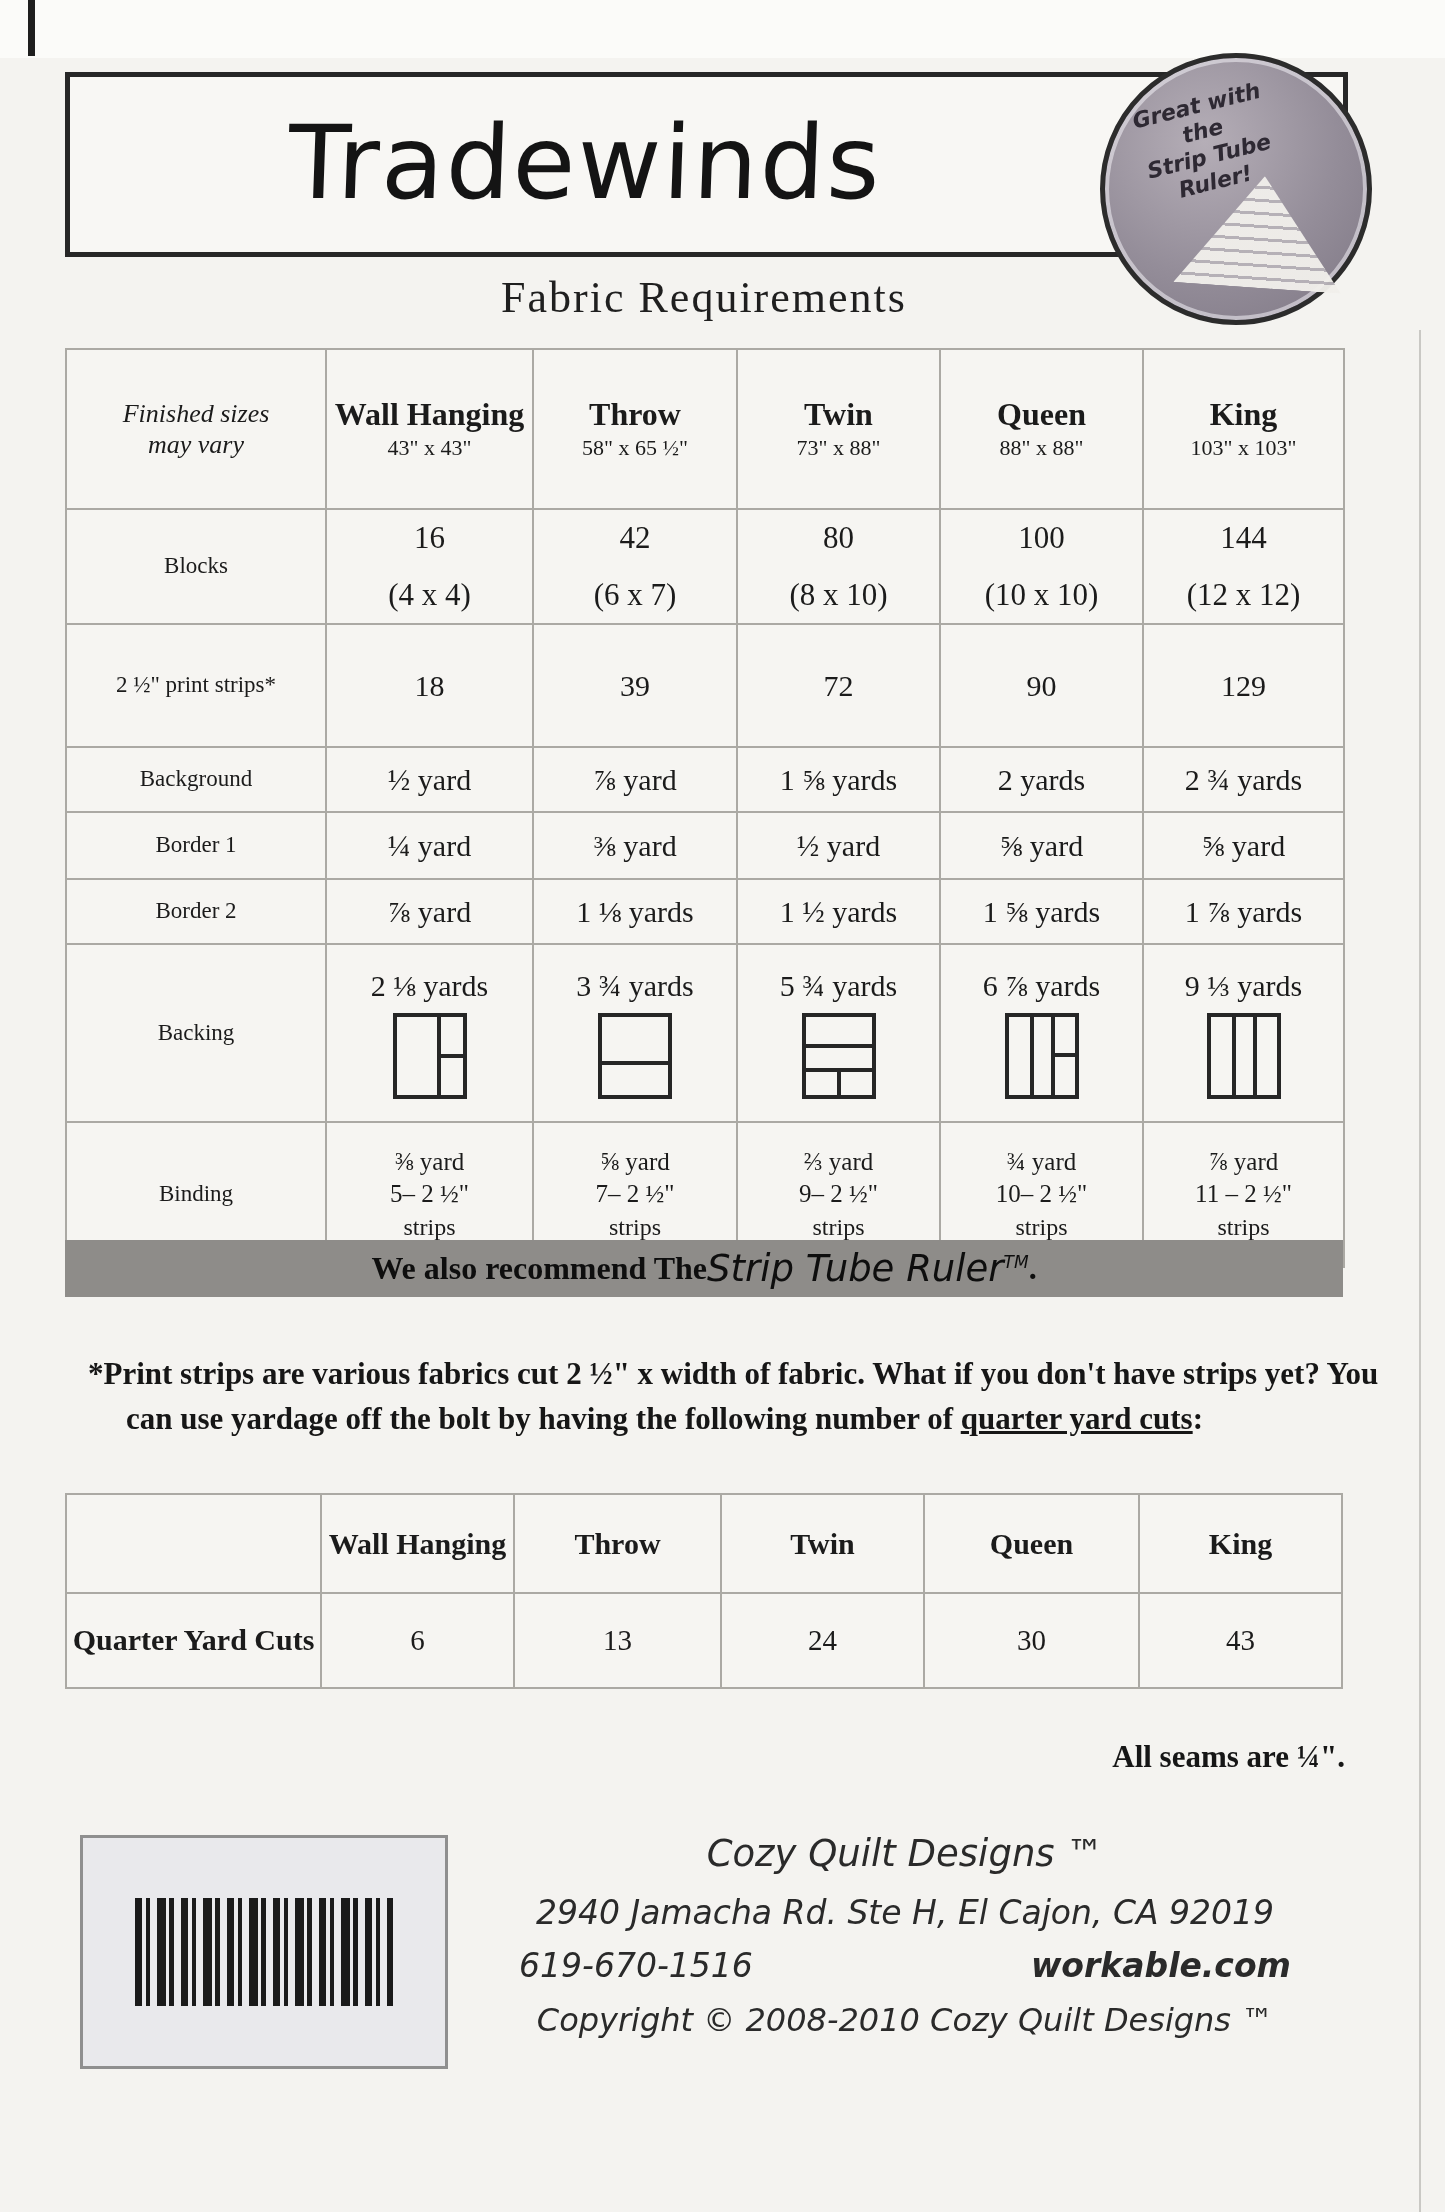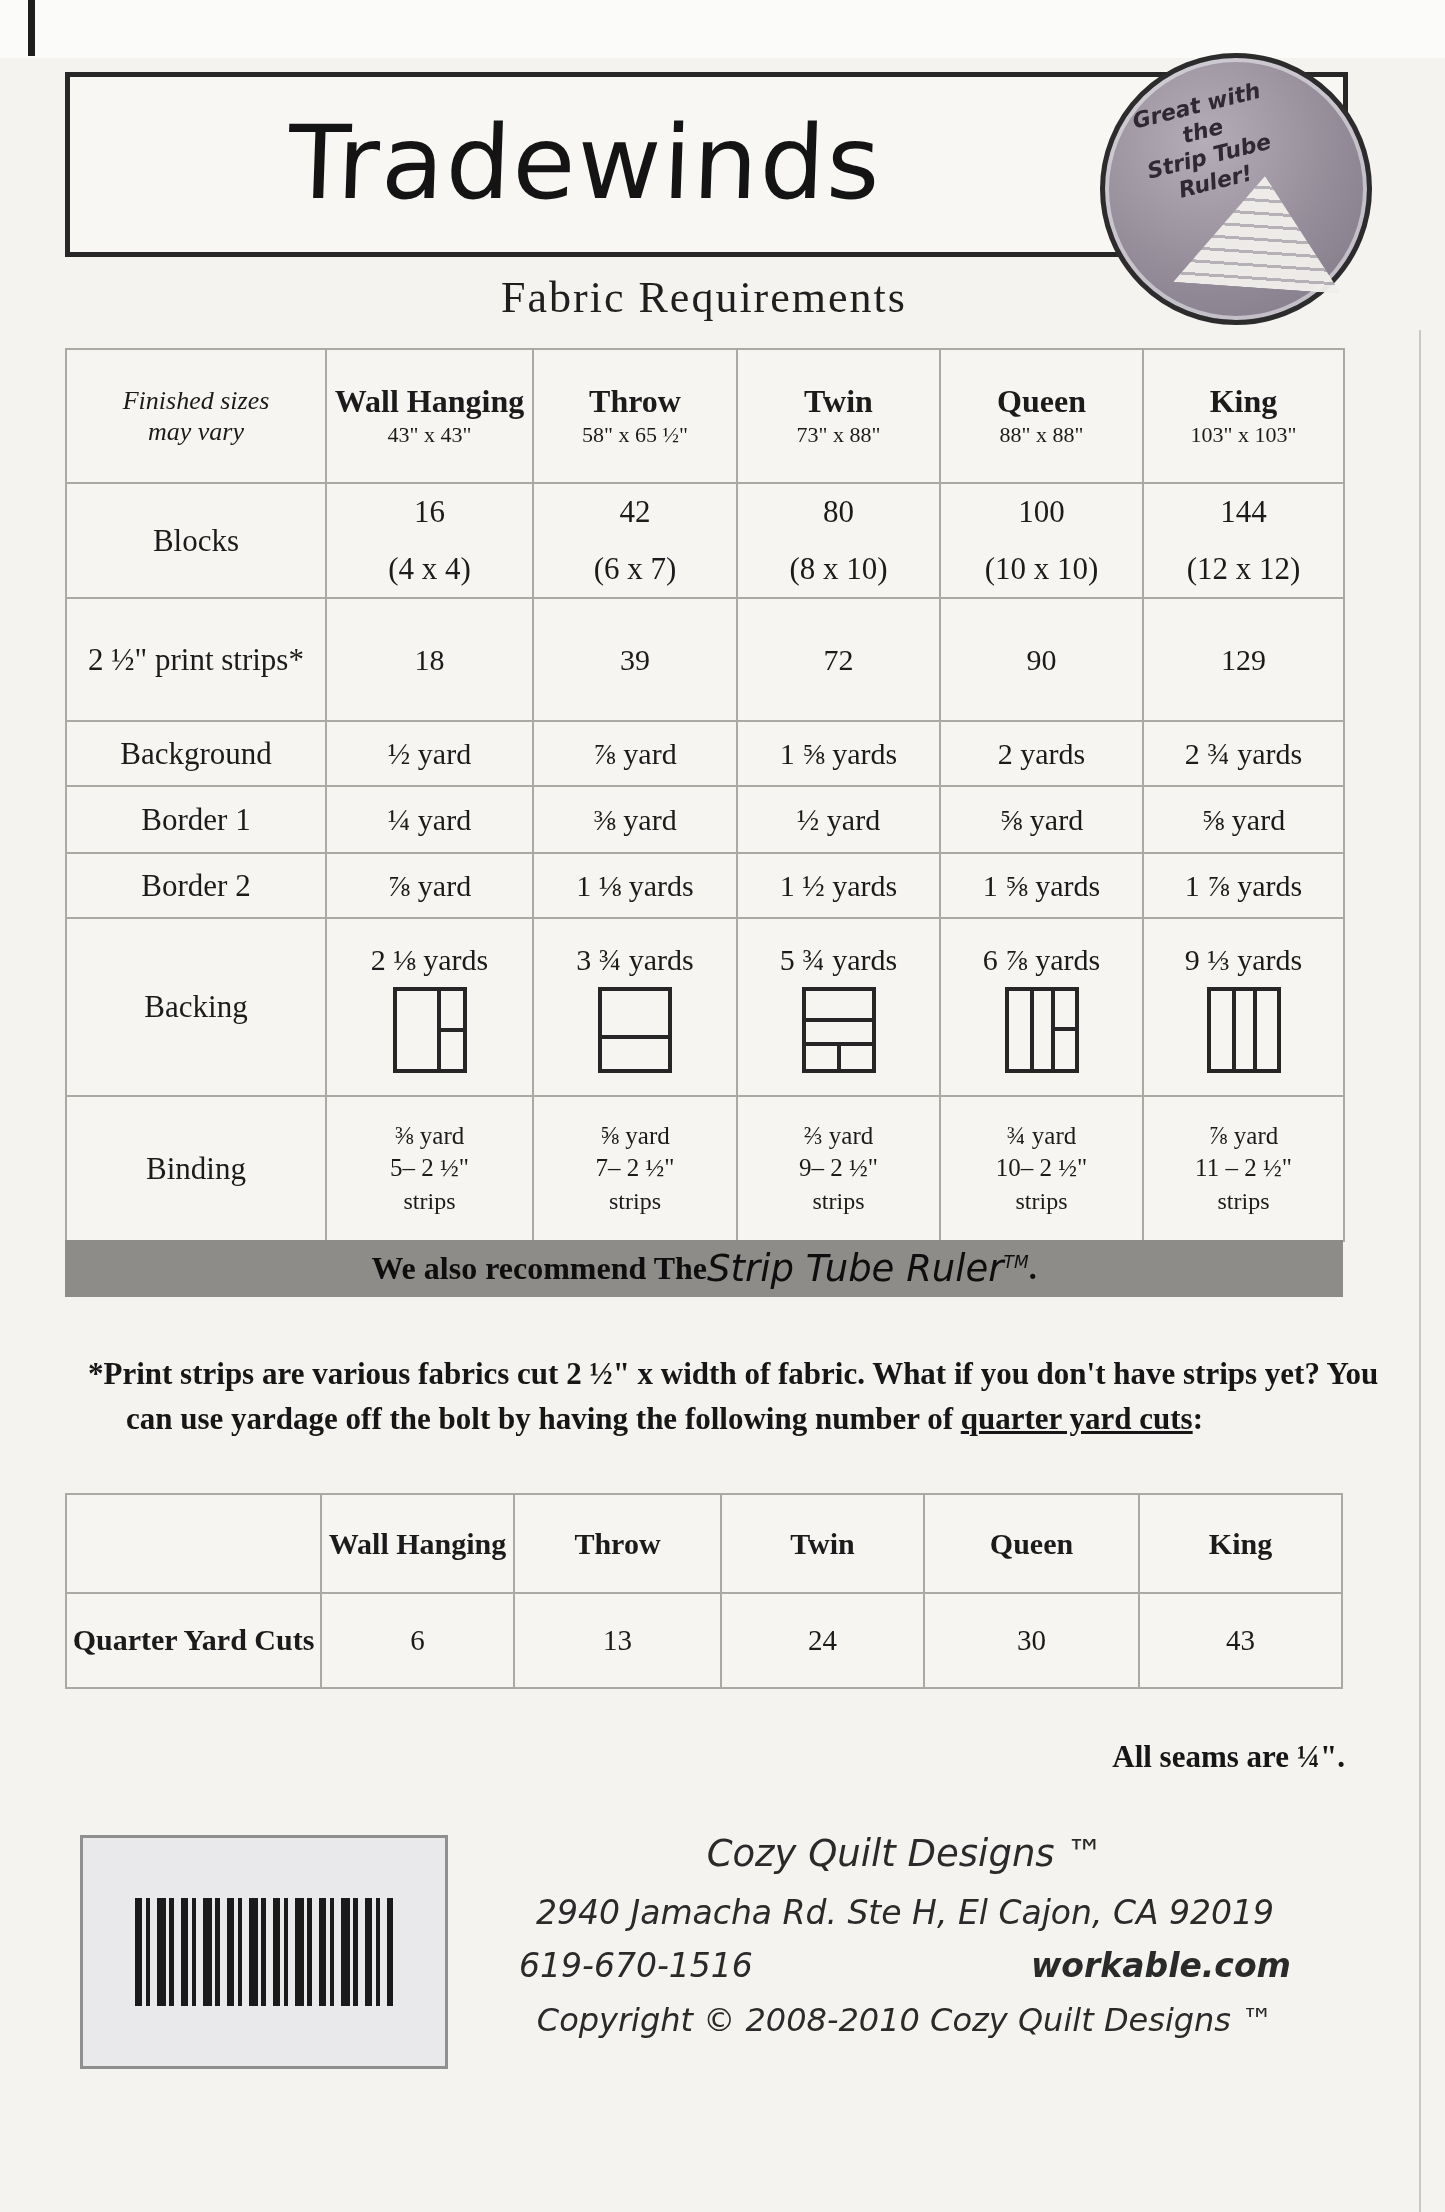--- a/index.html
+++ b/index.html
@@ -30,21 +30,21 @@
 
   
   .ftable{position:absolute;left:65px;top:348px;width:1278px;border-collapse:collapse;
           table-layout:fixed;background:#f6f5f2;}
   .ftable td,.ftable th{border:2px solid #aba9a4;padding:0;vertical-align:middle;
                         text-align:center;font-weight:normal;color:#1b1b1b;}
   .col-name{font-weight:bold;font-size:32px;line-height:1.08;}
   .col-size{font-size:22px;margin-top:4px;}
   .corner{font-style:italic;font-size:26px;text-align:right;vertical-align:bottom;
           padding:0 10px 14px 0;color:#33312f;line-height:1.2;}
-  .rl{text-align:right;padding-right:14px;font-weight:bold;font-size:31px;line-height:1.15;margin-top:32px;}
+  .rl{text-align:right;padding-right:14px;font-weight:bold;font-size:23px;line-height:1.15;margin-top:32px;}
   .cell{font-size:30px;}
   .blk-n{display:block;font-size:31px;}
   .blk-g{display:block;font-size:31px;margin-top:21px;}
   .bk-val{display:block;font-size:30px;margin-top:2px;}
   .bind-y{display:block;font-size:25px;}
   .bind-s{display:block;font-size:25px;margin-top:4px;}
   .bind-w{display:block;font-size:24px;margin-top:6px;}
 
   
   .diag{position:relative;width:66px;height:78px;border:4px solid #262626;margin:10px auto 0;}
@@ -121,21 +121,21 @@
   <table class="ftable">
     <colgroup>
       <col style="width:260px">
         <col style="width:207px">
         <col style="width:204px">
       <col style="width:203px">
         <col style="width:203px">
         <col style="width:201px">
     </colgroup>
     <tbody>
-        <tr style="height:134px">
+        <tr style="height:160px">
       <td class="corner">
         <span>Finished sizes</span><br>
         <span>may vary</span>
       </td>
       <th>
         <div class="col-name">Wall Hanging</div>
         <div class="col-size">43" x 43"</div>
       </th>
       <th>
         <div class="col-name">Throw</div>

